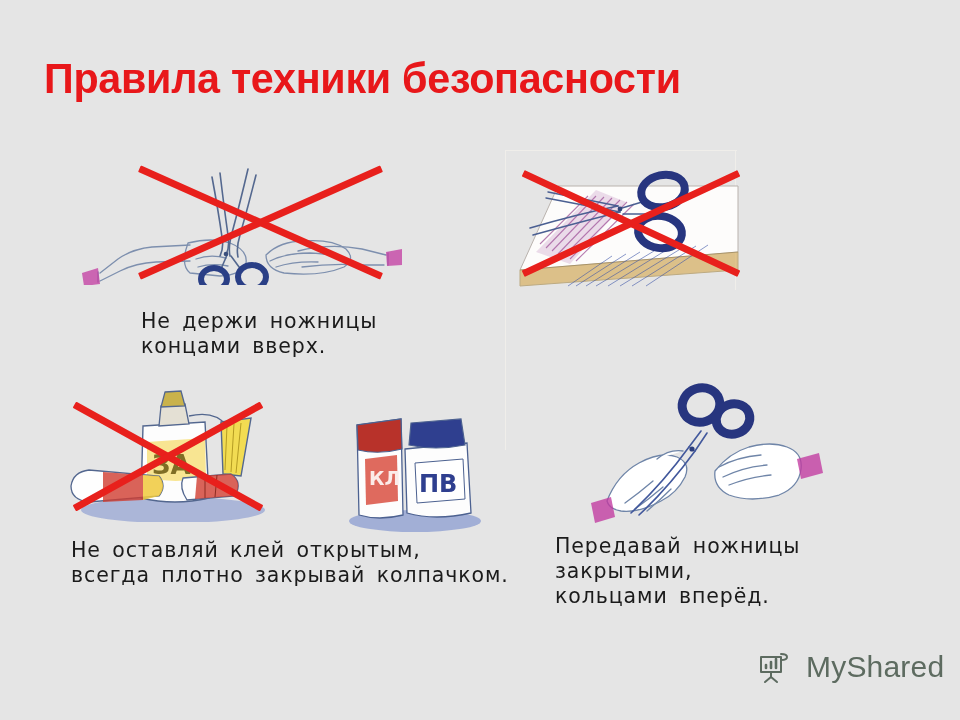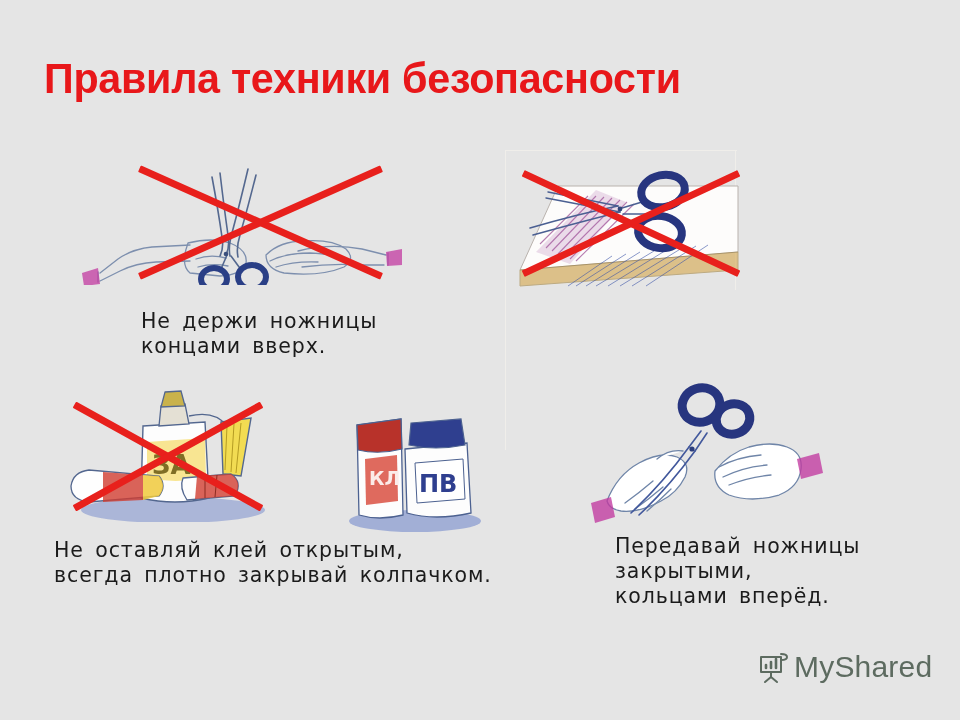--- a/index.html
+++ b/index.html
@@ -44,21 +44,21 @@
   .cross{position:absolute;pointer-events:none;}
   .cross i{
     position:absolute;left:0;top:50%;width:100%;height:7px;
     background:#e8201c;border-radius:1px;
     transform-origin:50% 50%;
   }
 
   
   .watermark{
     position:absolute;left:757px;top:650px;
-    display:flex;align-items:center;gap:3px;
+    display:flex;align-items:center;gap:15px;
     color:#5d6b60;
   }
   .watermark .wm-text{font-size:30px;letter-spacing:.2px;}
   .watermark .wm-icon{width:34px;height:34px;display:block;}
 </style>
 </head>
 <body>
 
 <div id="slide">
 
@@ -203,21 +203,21 @@
           <path d="M150 94 L150 116" stroke="#8e2a20" stroke-width="1"></path>
           <path d="M162 93 L160 115" stroke="#8e2a20" stroke-width="1"></path>
         </g>
       </svg>
     </div>
     <div class="cross" style="left:6px;top:4px;width:214px;height:134px;">
       <i style="transform:rotate(29deg);"></i>
       <i style="transform:rotate(-29deg);"></i>
     </div>
   </div>
-  <div class="caption" style="left:54px;top:538px;width:470px;">Не оставляй клей открытым,
+  <div class="caption" style="left:71px;top:538px;width:470px;">Не оставляй клей открытым,
 всегда плотно закрывай колпачком.</div>
 
   <div class="panel" style="left:335px;top:393px;width:160px;height:140px;">
     <div class="art">
       <svg viewBox="0 0 160 140" xmlns="http://www.w3.org/2000/svg">
         <ellipse cx="80" cy="128" rx="66" ry="11" fill="#3f5fc0" opacity=".4"></ellipse>
 
         <path d="M22 32 L66 26 L68 122 Q44 128 24 122Z" fill="#fdfdfd" stroke="#4c6190" stroke-width="1.3"></path>
         <path d="M22 32 L66 26 L67 56 Q44 62 23 57Z" fill="#b8322a" stroke="#4c6190" stroke-width="1.2"></path>
         <path d="M30 66 L62 62 L63 108 L31 112Z" fill="#d8493a" opacity=".82"></path>
@@ -259,21 +259,21 @@
           <path d="M130 76 L142 58"></path>
         </g>
         <circle cx="127" cy="74" r="2.6" fill="#2d3f7d"></circle>
         <g fill="none" stroke="#27357f" stroke-width="9">
           <ellipse cx="136" cy="30" rx="19" ry="17" transform="rotate(-18 136 30)"></ellipse>
           <ellipse cx="168" cy="44" rx="17" ry="15" transform="rotate(-18 168 44)"></ellipse>
         </g>
       </svg>
     </div>
   </div>
-  <div class="caption" style="left:615px;top:534px;width:310px;">Передавай ножницы
+  <div class="caption" style="left:555px;top:534px;width:310px;">Передавай ножницы
 закрытыми,
 кольцами вперёд.</div>
 
   <div class="watermark">
     <span class="wm-icon">
       <svg viewBox="0 0 34 34" xmlns="http://www.w3.org/2000/svg" fill="none" stroke="#5d6b60" stroke-width="2" stroke-linecap="round" stroke-linejoin="round">
         <path d="M4 7 h20 v15 h-20 z"></path>
         <path d="M24 4 q6 0 6 3 t-6 3"></path>
         <path d="M14 22 v5"></path>
         <path d="M14 27 l-6 5"></path>

